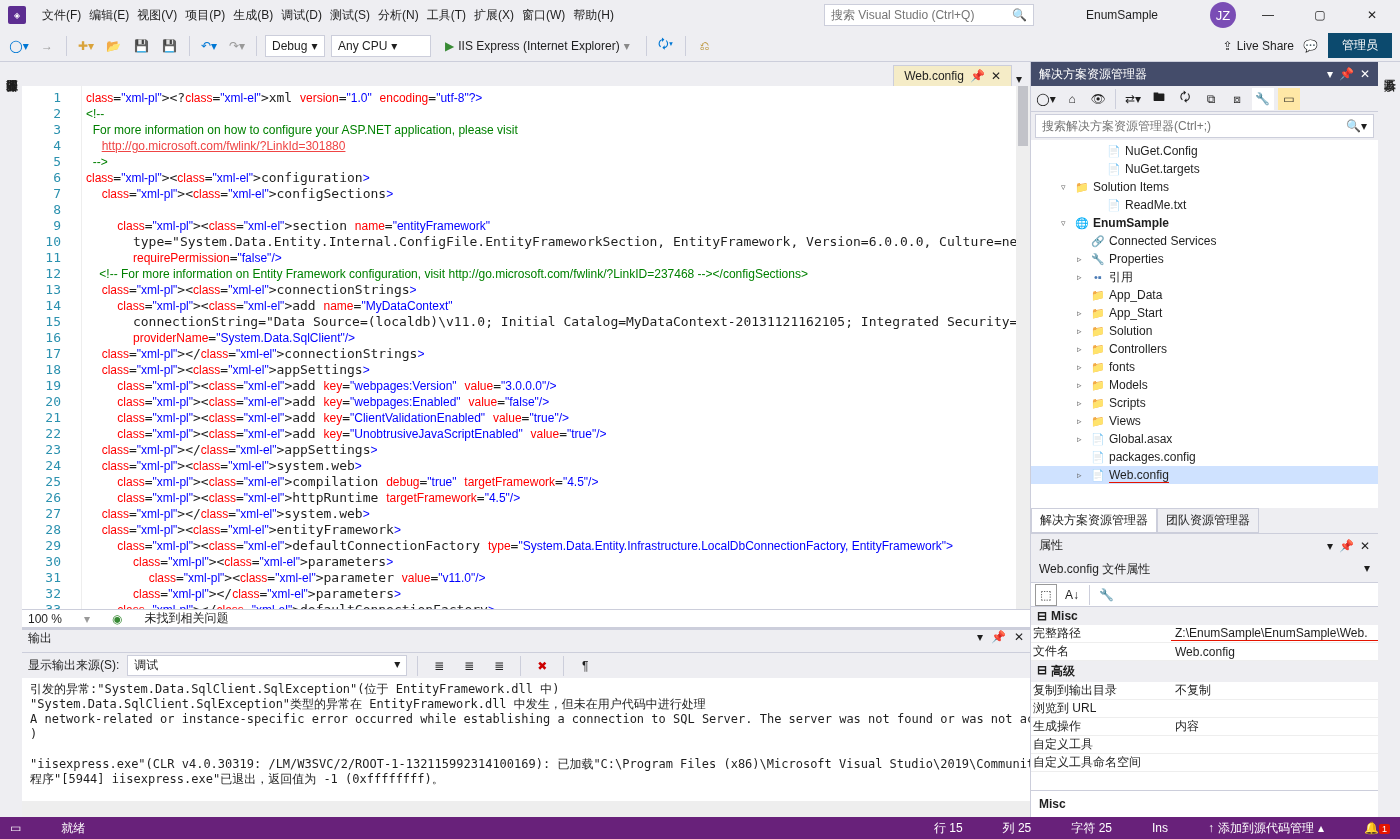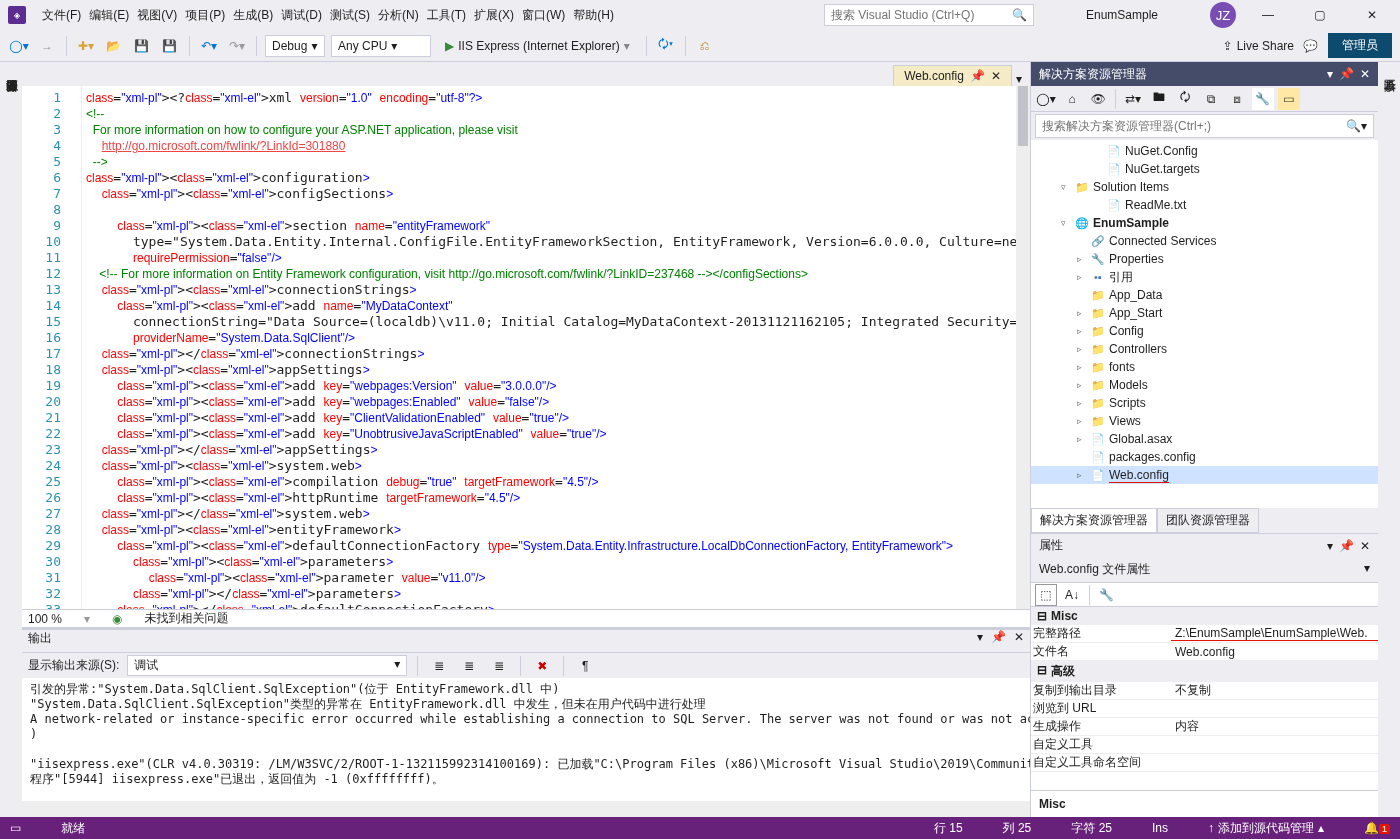--- a/index.html
+++ b/index.html
@@ -313,21 +313,21 @@
           <span class="">App_Data</span>
         </div>
         <div class="tree-row indent-2">
           <span class="arrow">▹</span>
           <span class="ico folder-ico">📁</span>
           <span class="">App_Start</span>
         </div>
         <div class="tree-row indent-2">
           <span class="arrow">▹</span>
           <span class="ico folder-ico">📁</span>
-          <span class="">Config</span>
+          <span class="">Solution</span>
         </div>
         <div class="tree-row indent-2">
           <span class="arrow">▹</span>
           <span class="ico folder-ico">📁</span>
           <span class="">Controllers</span>
         </div>
         <div class="tree-row indent-2">
           <span class="arrow">▹</span>
           <span class="ico folder-ico">📁</span>
           <span class="">fonts</span>

